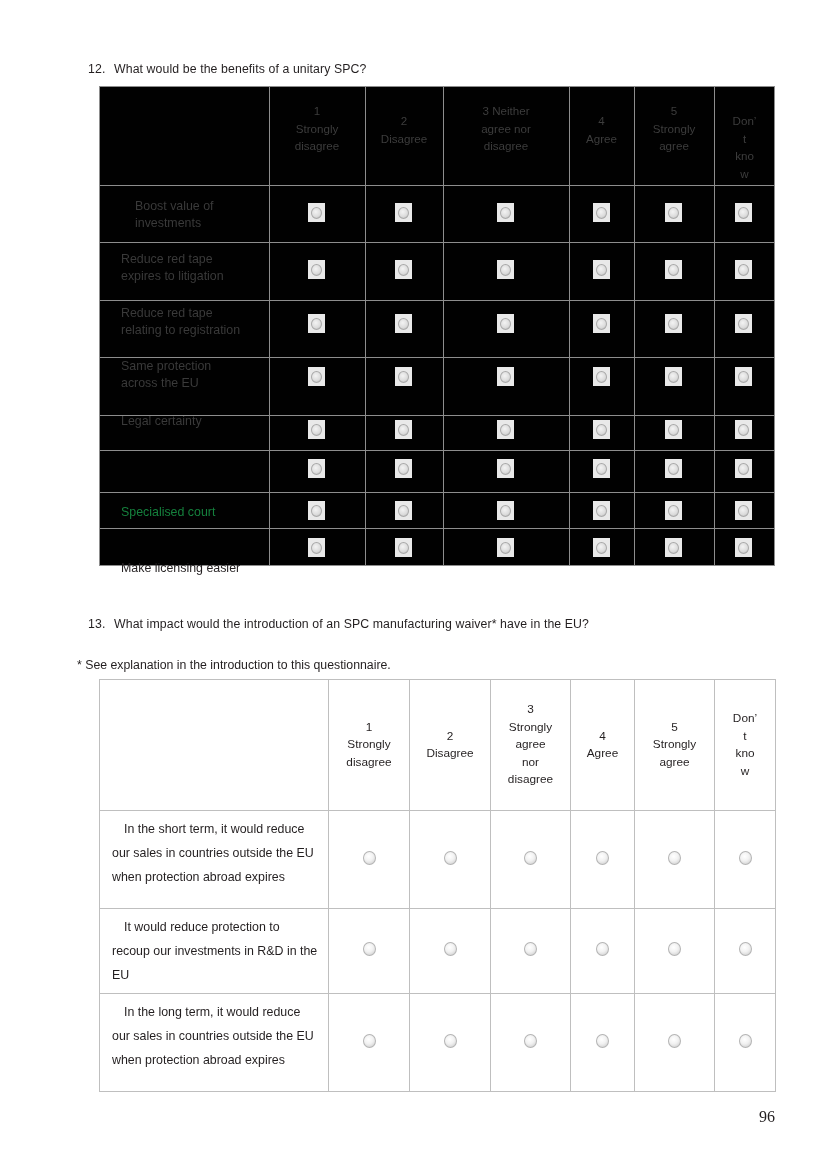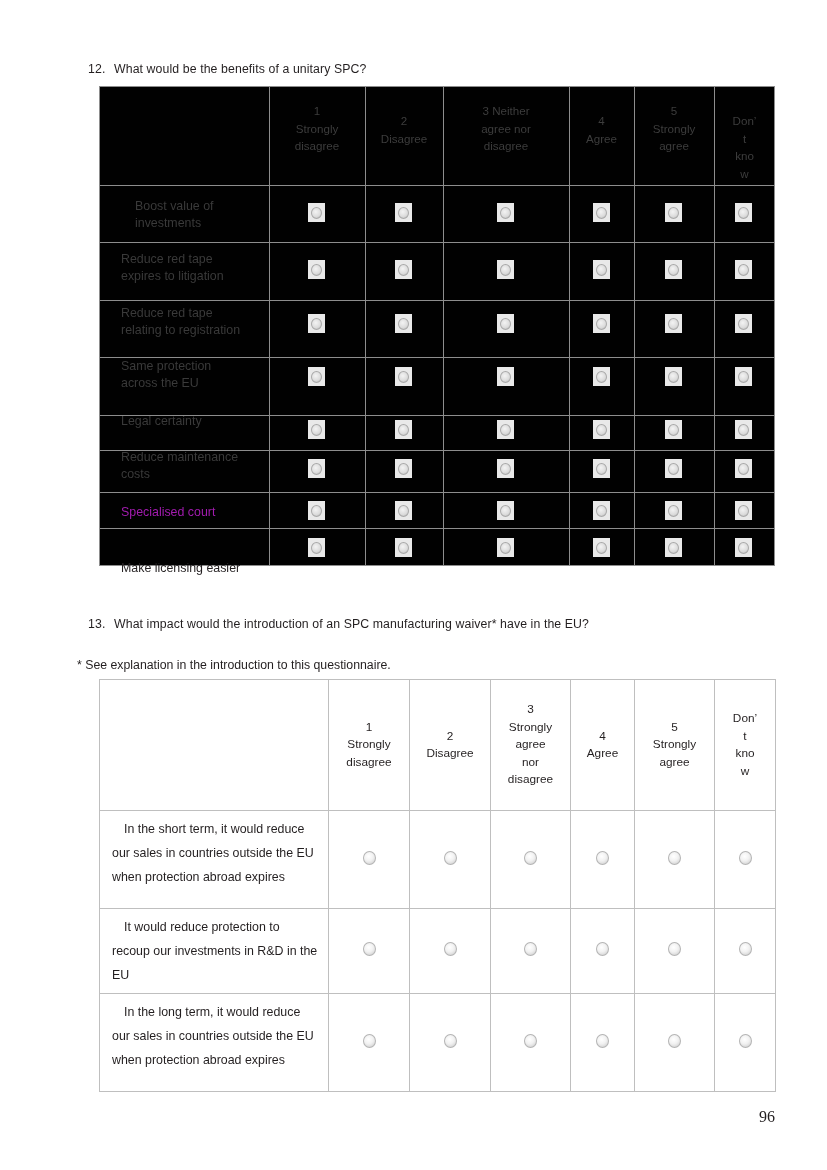--- a/index.html
+++ b/index.html
@@ -81,21 +81,21 @@
     text-align: center;
   }
   .t1-rowlabel {
     position: absolute;
     color: #3a3a3a;
     font-size: 12.4px;
     line-height: 17px;
     white-space: nowrap;
   }
   .t1-rowlabel.dark {
-    color: #a21caf;
+    color: #15803d;
   }
   .t1-radio {
     position: absolute;
     width: 17px;
     height: 19px;
     background: #e9e9e9;
     display: flex;
     align-items: center;
     justify-content: center;
   }
@@ -243,24 +243,20 @@
     <div class="t1-rowlabel" style="left:22px; top:219px;">
       <div>Reduce red tape</div>
       <div>relating to registration</div>
     </div>
     <div class="t1-rowlabel" style="left:22px; top:272px;">
       <div>Same protection</div>
       <div>across the EU</div>
     </div>
     <div class="t1-rowlabel" style="left:22px; top:327px;">
       <div>Legal certainty</div>
-    </div>
-    <div class="t1-rowlabel" style="left:22px; top:363px;">
-      <div>Reduce maintenance</div>
-      <div>costs</div>
     </div>
     <div class="t1-rowlabel dark" style="left:22px; top:418px;">
       <div>Specialised court</div>
     </div>
 
     <div class="t1-radio" style="left:209px; top:117px;">
         <span class="dot"></span>
       </div>
     <div class="t1-radio" style="left:296px; top:117px;">
         <span class="dot"></span>

